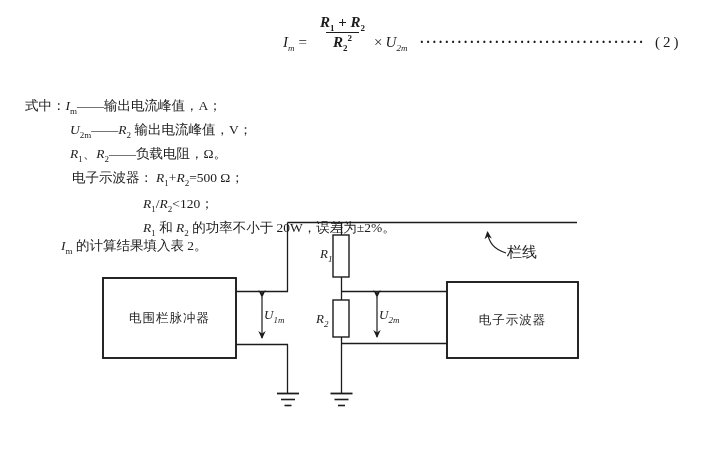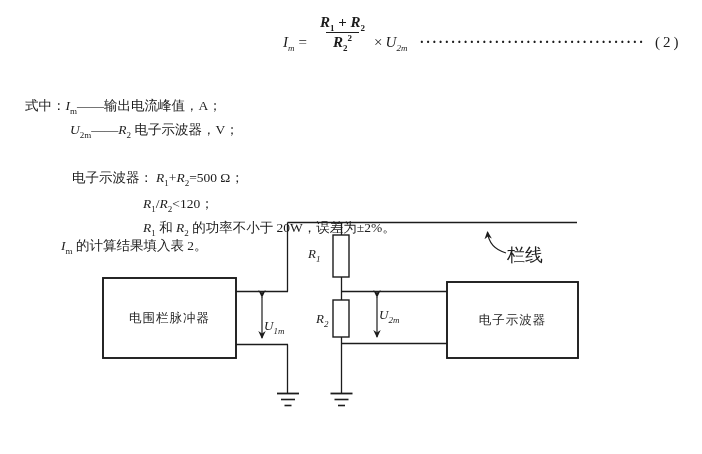--- a/index.html
+++ b/index.html
@@ -42,21 +42,24 @@
     <span>×</span>
     <span class="v" style="margin-left:3px"><span>U</span><sub>2m</sub></span>
     <span class="dots">····································</span>
     <span class="eqno">(2)</span>
   </div>
 
   <div class="line" style="left:25px; top:52px;">
     <span>式中：</span><span class="v">I</span><sub>m</sub><span>——输出电流峰值，A；</span>
   </div>
   <div class="line" style="left:70px; top:76px;">
-    <span class="v">U</span><sub>2m</sub><span>——</span><span class="v">R</span><sub>2</sub><span> 电子示波器，V；</span>
+    <span class="v">U</span><sub>2m</sub><span>——</span><span class="v">R</span><sub>2</sub><span> 输出电流峰值，V；</span>
+  </div>
+  <div class="line" style="left:70px; top:100px;">
+    <span class="v">R</span><sub>1</sub><span>、</span><span class="v">R</span><sub>2</sub><span>——负载电阻，Ω。</span>
   </div>
   <div class="line" style="left:72px; top:124px;">
     <span>电子示波器：</span><span style="margin-left:3px" class="v">R</span><sub>1</sub><span>+</span><span class="v">R</span><sub>2</sub><span>=500 Ω；</span>
   </div>
   <div class="line" style="left:143px; top:150px;">
     <span class="v">R</span><sub>1</sub><span>/</span><span class="v">R</span><sub>2</sub><span>&lt;120；</span>
   </div>
   <div class="line" style="left:143px; top:174px;">
     <span class="v">R</span><sub>1</sub><span> 和 </span><span class="v">R</span><sub>2</sub><span> 的功率不小于 20W，误差为±2%。</span>
   </div>
@@ -107,21 +110,21 @@
     <path d="M 506 253 Q 489 248 487.5 232" fill="none" stroke="#1c1c1c" stroke-width="1.2" marker-end="url(#ah)"></path>
   </svg>
 
   <div class="boxlabel" style="left:447px; top:282px; width:131px; height:76px;">
       <span>电子示波器</span>
     </div>
   <div class="boxlabel" style="left:103px; top:278px; width:133px; height:80px;">
       <span>电围栏脉冲器</span>
     </div>
 
-  <div class="dlabel v" style="left:308px; top:246px;text-align:center;"><span>R</span><sub>1</sub></div>
+  <div class="dlabel v" style="left:320px; top:246px;text-align:center;"><span>R</span><sub>1</sub></div>
   <div class="dlabel v" style="left:316px; top:311px;"><span>R</span><sub>2</sub></div>
-  <div class="dlabel v" style="left:264px; top:318px;"><span>U</span><sub>1m</sub></div>
+  <div class="dlabel v" style="left:264px; top:307px;"><span>U</span><sub>1m</sub></div>
   <div class="dlabel v" style="left:379px; top:307px;"><span>U</span><sub>2m</sub></div>
-  <div class="dlabel" style="left:507px; top:243px; font-size:18px;"><span>栏线</span></div>
+  <div class="dlabel" style="left:507px; top:243px; font-size:15px;"><span>栏线</span></div>
 
   <div id="caption"><span>图 2</span></div>
 
 </div>
 
 </body></html>

